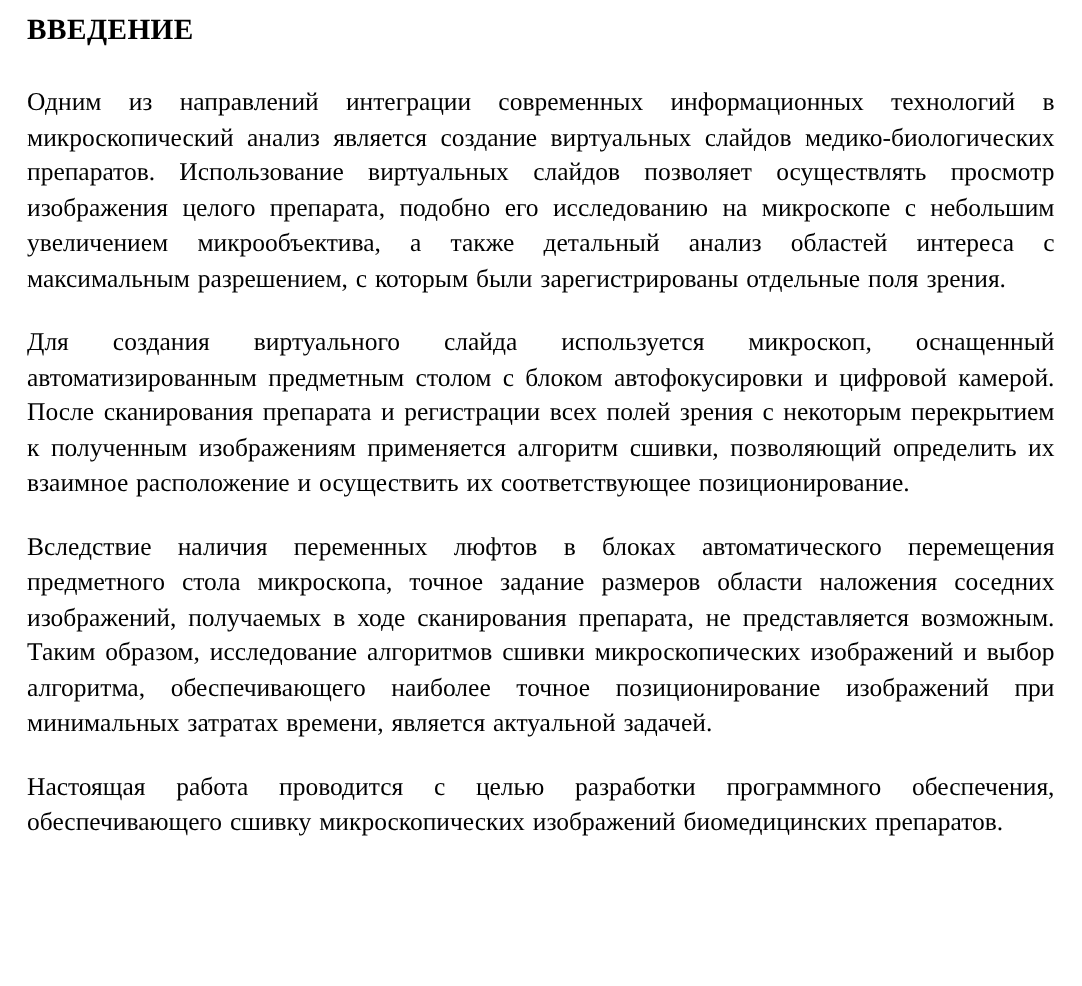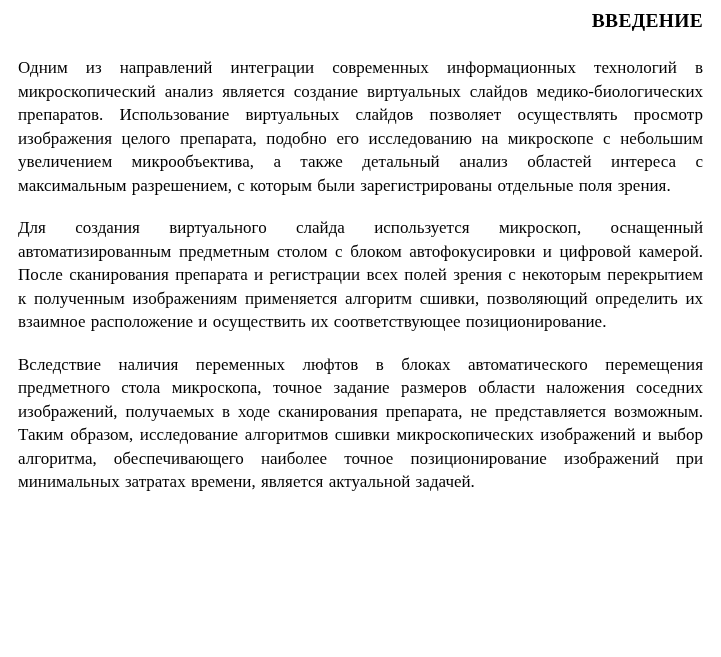--- a/index.html
+++ b/index.html
@@ -17,21 +17,21 @@
   .page {
     box-sizing: border-box;
     width: 721px;
     height: 657px;
     padding: 9px 18px 0 18px;
     background: #ffffff;
   }
   .doc-title {
     font-size: 19.5px;
     font-weight: bold;
-    text-align: right;
+    text-align: left;
     line-height: 24px;
     margin: 0 0 23px 0;
     letter-spacing: 0.3px;
   }
   .doc-paragraph {
     font-size: 17px;
     line-height: 23.5px;
     text-align: justify;
     margin: 0 0 19px 0;
     word-spacing: 1px;
@@ -42,13 +42,14 @@
 
 <div class="page">
   <h1 class="doc-title">ВВЕДЕНИЕ</h1>
 
   <p class="doc-paragraph">Одним из направлений интеграции современных информационных технологий в микроскопический анализ является создание виртуальных слайдов медико-биологических препаратов. Использование виртуальных слайдов позволяет осуществлять просмотр изображения целого препарата, подобно его исследованию на микроскопе с небольшим увеличением микрообъектива, а также детальный анализ областей интереса с максимальным разрешением, с которым были зарегистрированы отдельные поля зрения.</p>
 
   <p class="doc-paragraph">Для создания виртуального слайда используется микроскоп, оснащенный автоматизированным предметным столом с блоком автофокусировки и цифровой камерой. После сканирования препарата и регистрации всех полей зрения с некоторым перекрытием к полученным изображениям применяется алгоритм сшивки, позволяющий определить их взаимное расположение и осуществить их соответствующее позиционирование.</p>
 
   <p class="doc-paragraph">Вследствие наличия переменных люфтов в блоках автоматического перемещения предметного стола микроскопа, точное задание размеров области наложения соседних изображений, получаемых в ходе сканирования препарата, не представляется возможным. Таким образом, исследование алгоритмов сшивки микроскопических изображений и выбор алгоритма, обеспечивающего наиболее точное позиционирование изображений при минимальных затратах времени, является актуальной задачей.</p>
 
+  <p class="doc-paragraph">Настоящая работа проводится с целью разработки программного обеспечения, обеспечивающего сшивку микроскопических изображений биомедицинских препаратов.</p>
 </div>
 
 </body></html>

